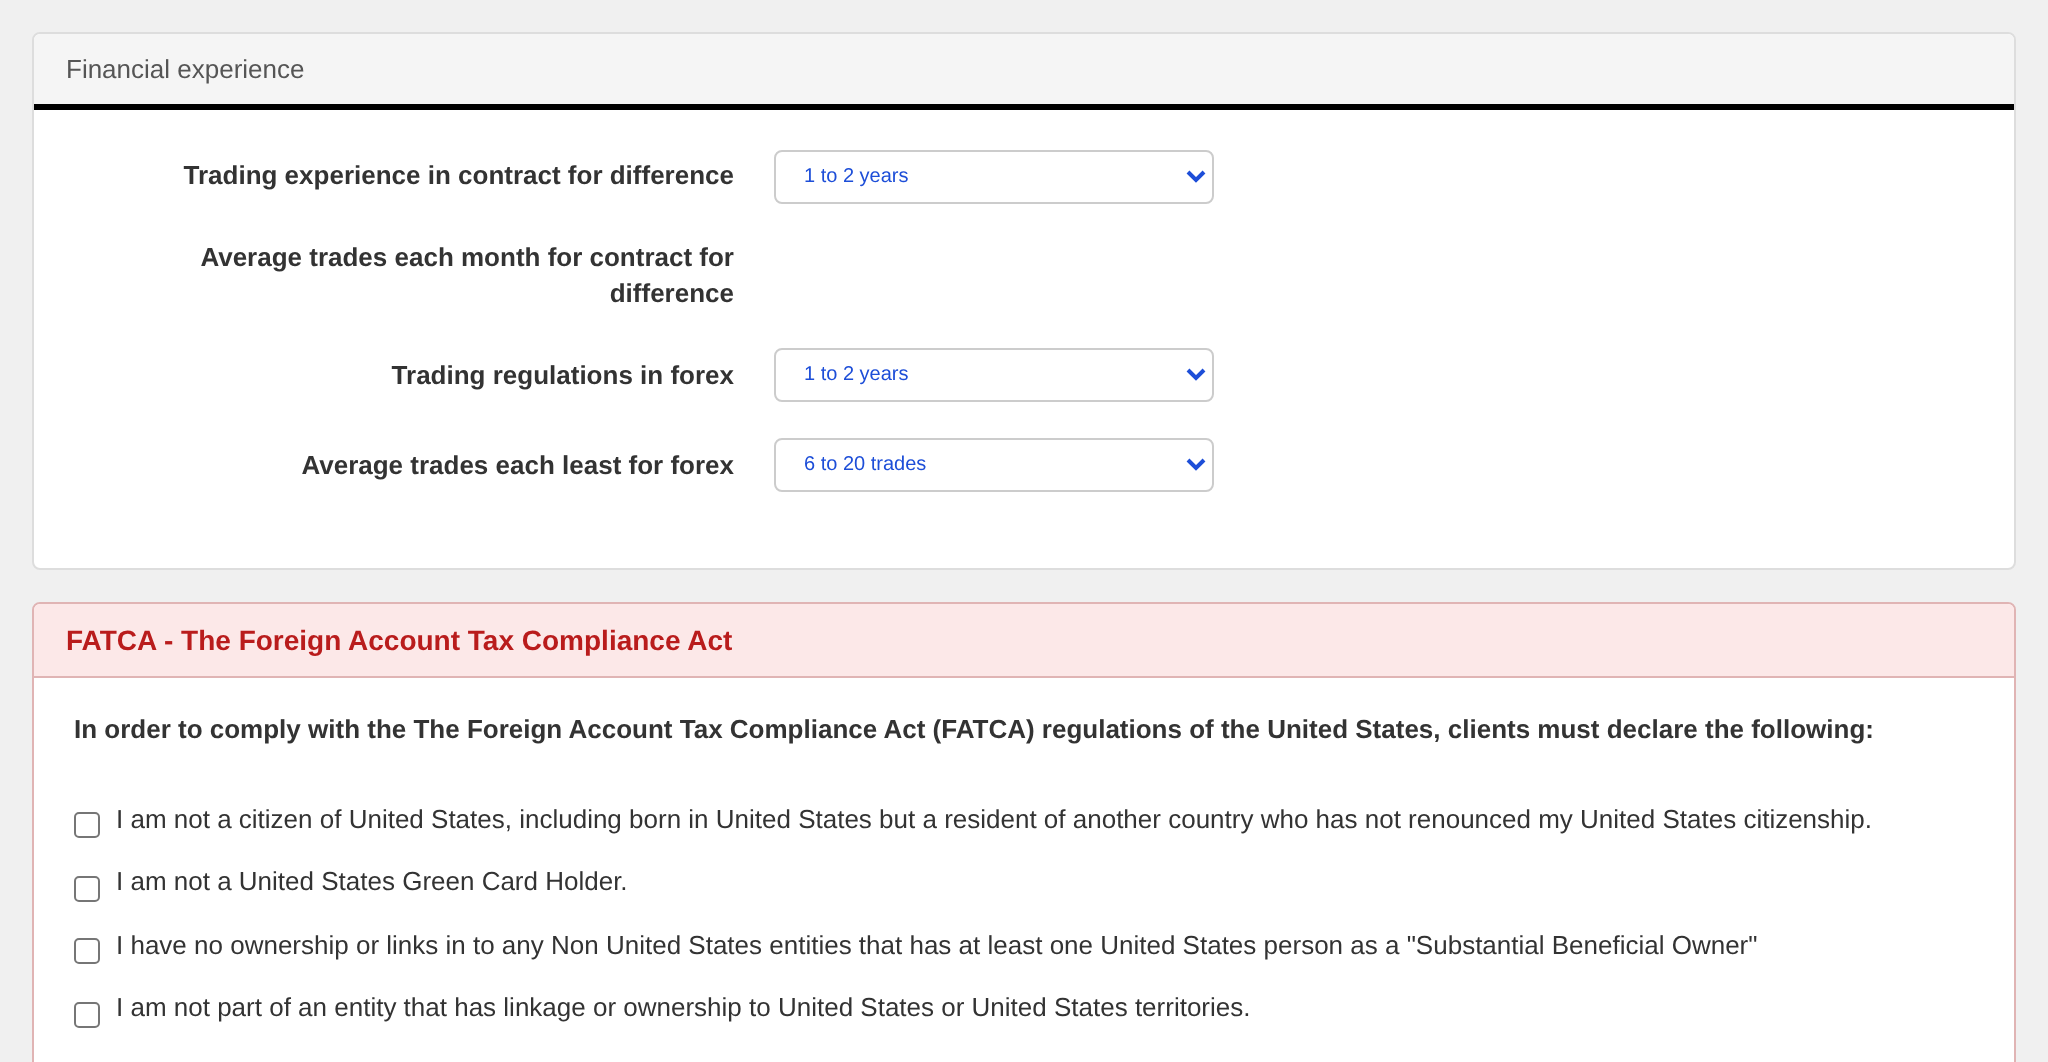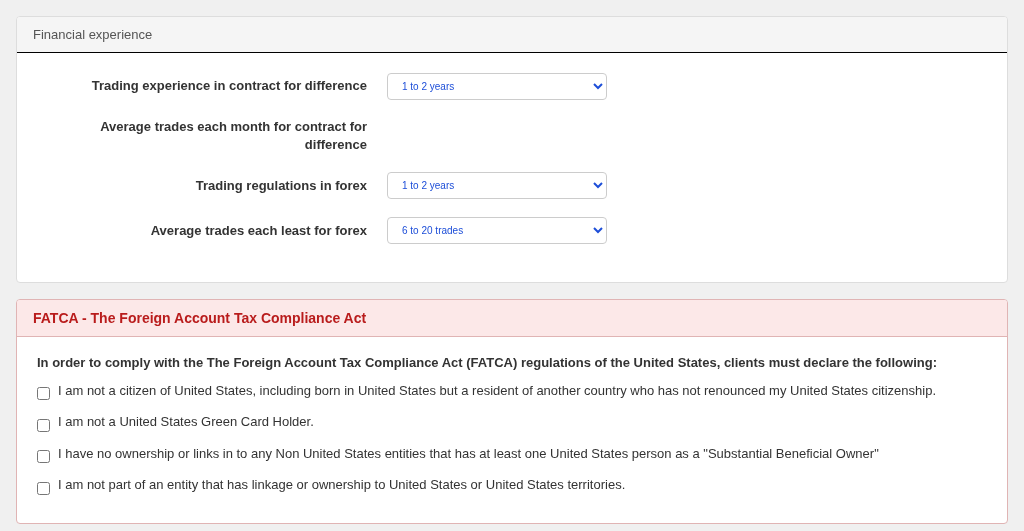--- a/index.html
+++ b/index.html
@@ -14,21 +14,21 @@
     .section-card {
       background: #fff;
       border: 1px solid #ddd;
       border-radius: 4px;
       margin-bottom: 16px;
       overflow: hidden;
     }
 
     .section-header {
       background: #f5f5f5;
-      border-bottom: 1px solid #000000;
+      border-bottom: 3px solid #000000;
       padding: 10px 16px;
       font-size: 13px;
       color: #555;
     }
 
     .form-body {
       padding: 20px 30px;
     }
 
     .form-row {
@@ -75,21 +75,21 @@
       color: #b91c1c;
     }
 
     .fatca-body {
       padding: 16px 20px;
     }
 
     .fatca-intro {
       font-weight: bold;
       font-size: 13px;
-      margin-bottom: 8px;
+      margin-bottom: 25px;
       line-height: 1.5;
     }
 
     .fatca-item {
       display: flex;
       align-items: flex-end;
       margin-bottom: 12px;
       font-size: 13px;
       line-height: 1.5;
     }

